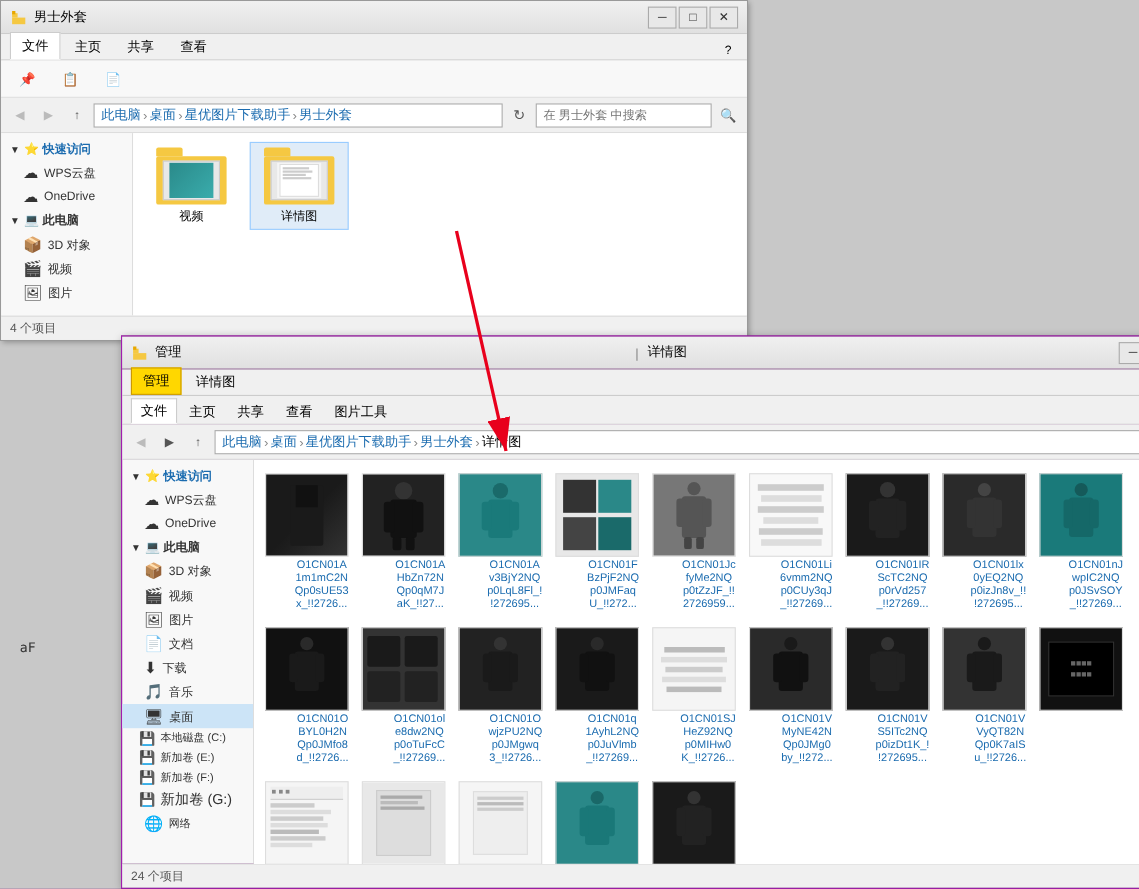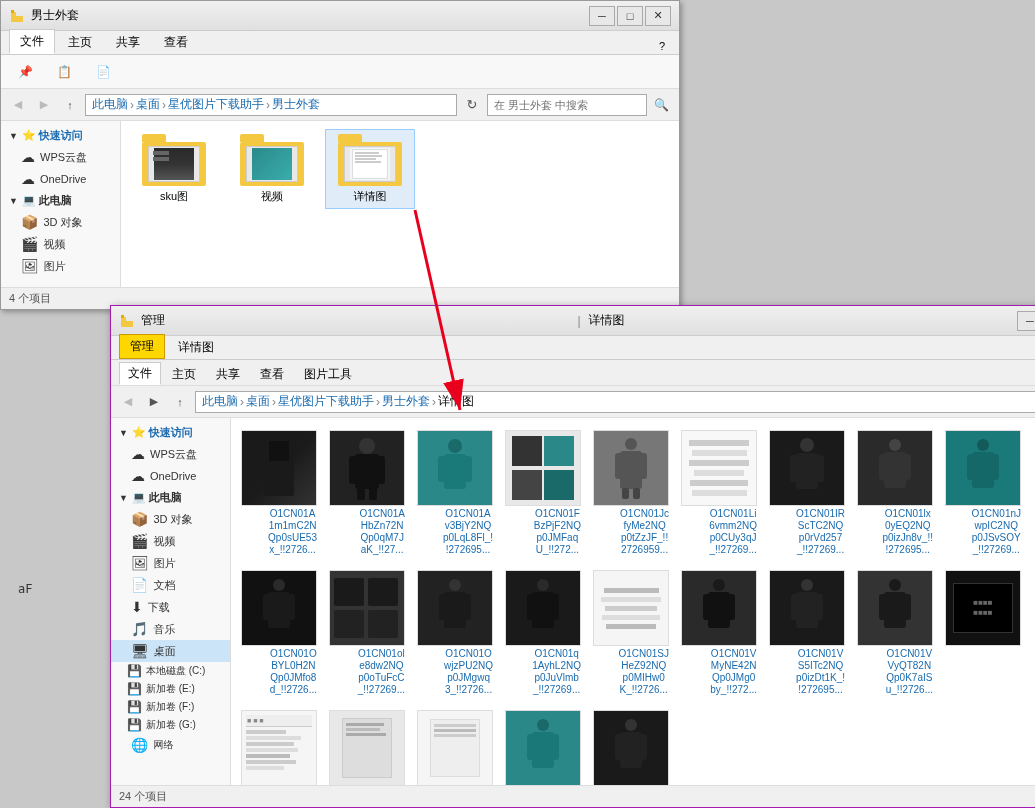--- a/index.html
+++ b/index.html
@@ -431,34 +431,20 @@
         <span style="font-size:11px;">视频</span>
       </div>
       <div class="sidebar-item">
         <span class="item-icon">🖼</span>
         <span style="font-size:11px;">图片</span>
       </div>
     </div>
 
     <div class="w1-file-grid">
 
-      <div class="folder-item">
-        <div class="folder-icon">
-          <div class="folder-tab"></div>
-          <div class="folder-body">
-            <div class="folder-preview">
-              <div style="width:40px; height:32px; background: linear-gradient(180deg, #2a2a2a 0%, #333 50%, #555 100%); display:flex; align-items:center; justify-content:center;">
-                <div style="width:16px;height:4px;background:#666; position:absolute; top:4px; left:4px;"></div>
-                <div style="width:16px;height:4px;background:#666; position:absolute; top:10px; left:4px;"></div>
-              </div>
-            </div>
-          </div>
-        </div>
-        <span class="folder-label">sku图</span>
-      </div>
 
       <div class="folder-item">
         <div class="folder-icon">
           <div class="folder-tab"></div>
           <div class="folder-body">
             <div class="folder-preview">
               <div style="width:40px; height:32px; background: linear-gradient(135deg, #2a8a8a, #3aacac); display:flex; align-items:center; justify-content:center;">
               </div>
             </div>
           </div>
@@ -601,21 +587,21 @@
       <div class="drive-item">
         <span class="item-icon">💾</span>
         <span style="font-size:10px;">新加卷 (E:)</span>
       </div>
       <div class="drive-item">
         <span class="item-icon">💾</span>
         <span style="font-size:10px;">新加卷 (F:)</span>
       </div>
       <div class="drive-item">
         <span class="item-icon">💾</span>
-        <span style="font-size:10px;">新加卷 (G:)</span>
+        <span style="font-size:13px;">新加卷 (G:)</span>
       </div>
       <div class="sidebar-item">
         <span class="item-icon">🌐</span>
         <span style="font-size:10px;">网络</span>
       </div>
     </div>
 
     <div class="file-grid">
 
       <div class="file-item">

